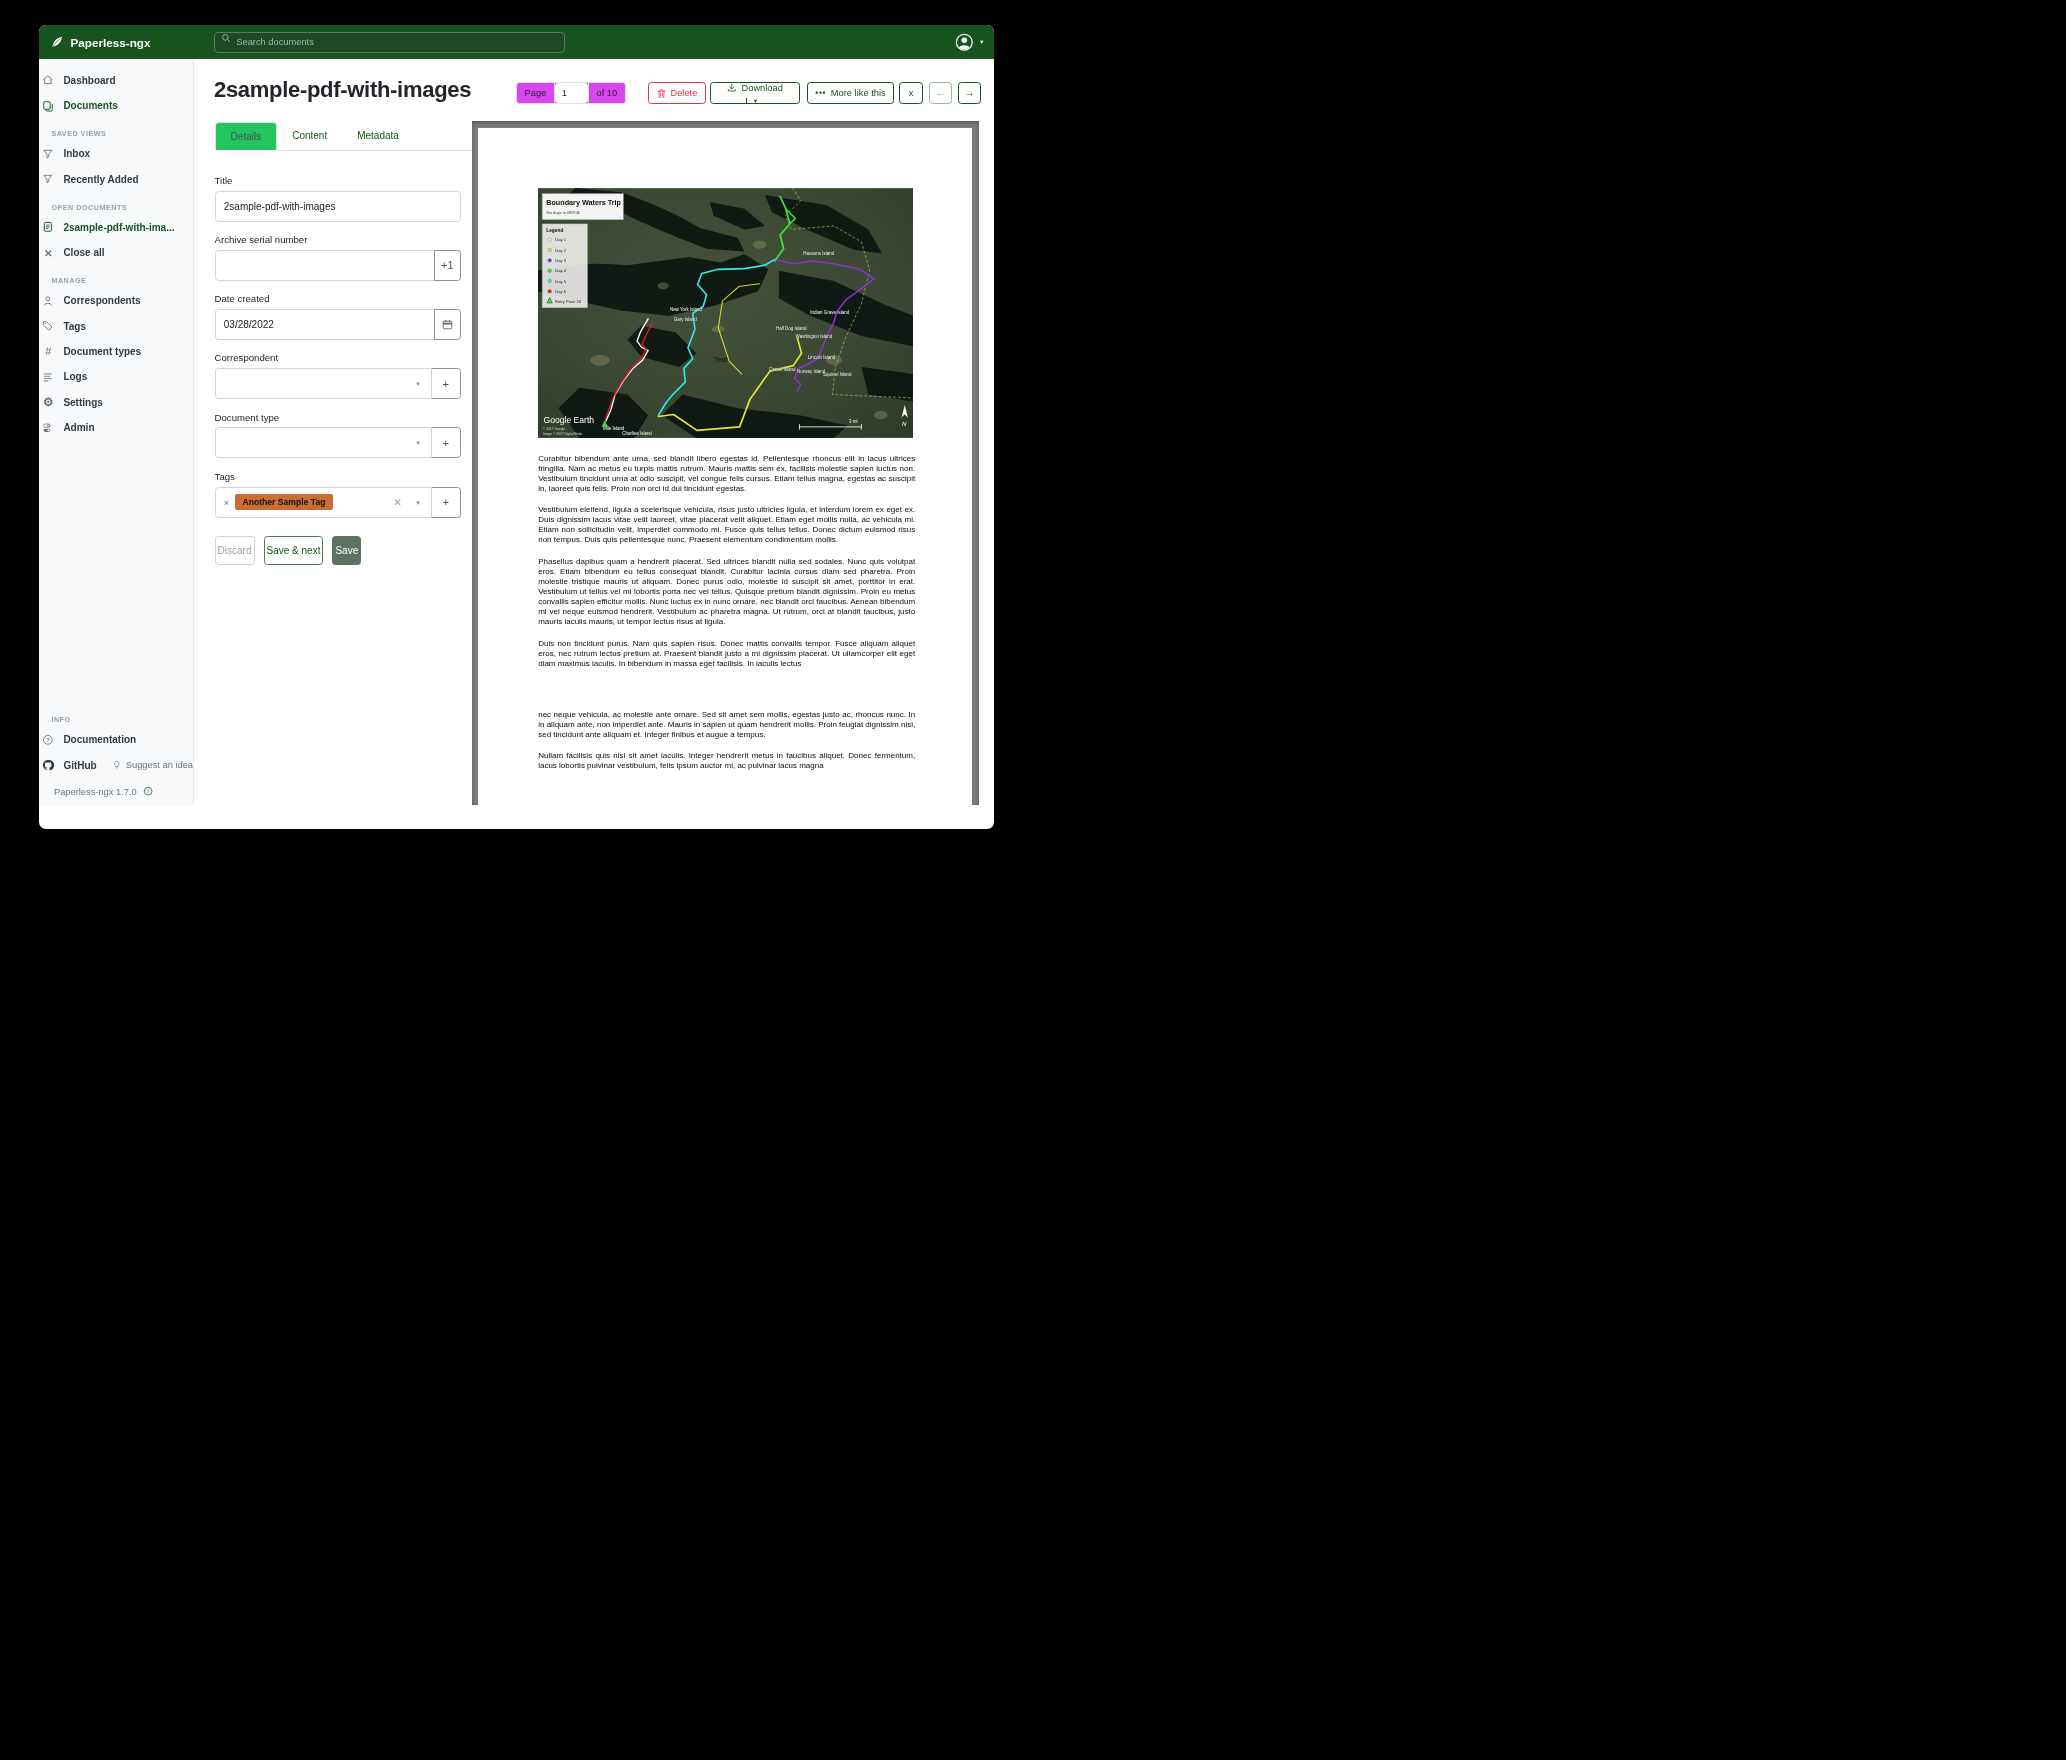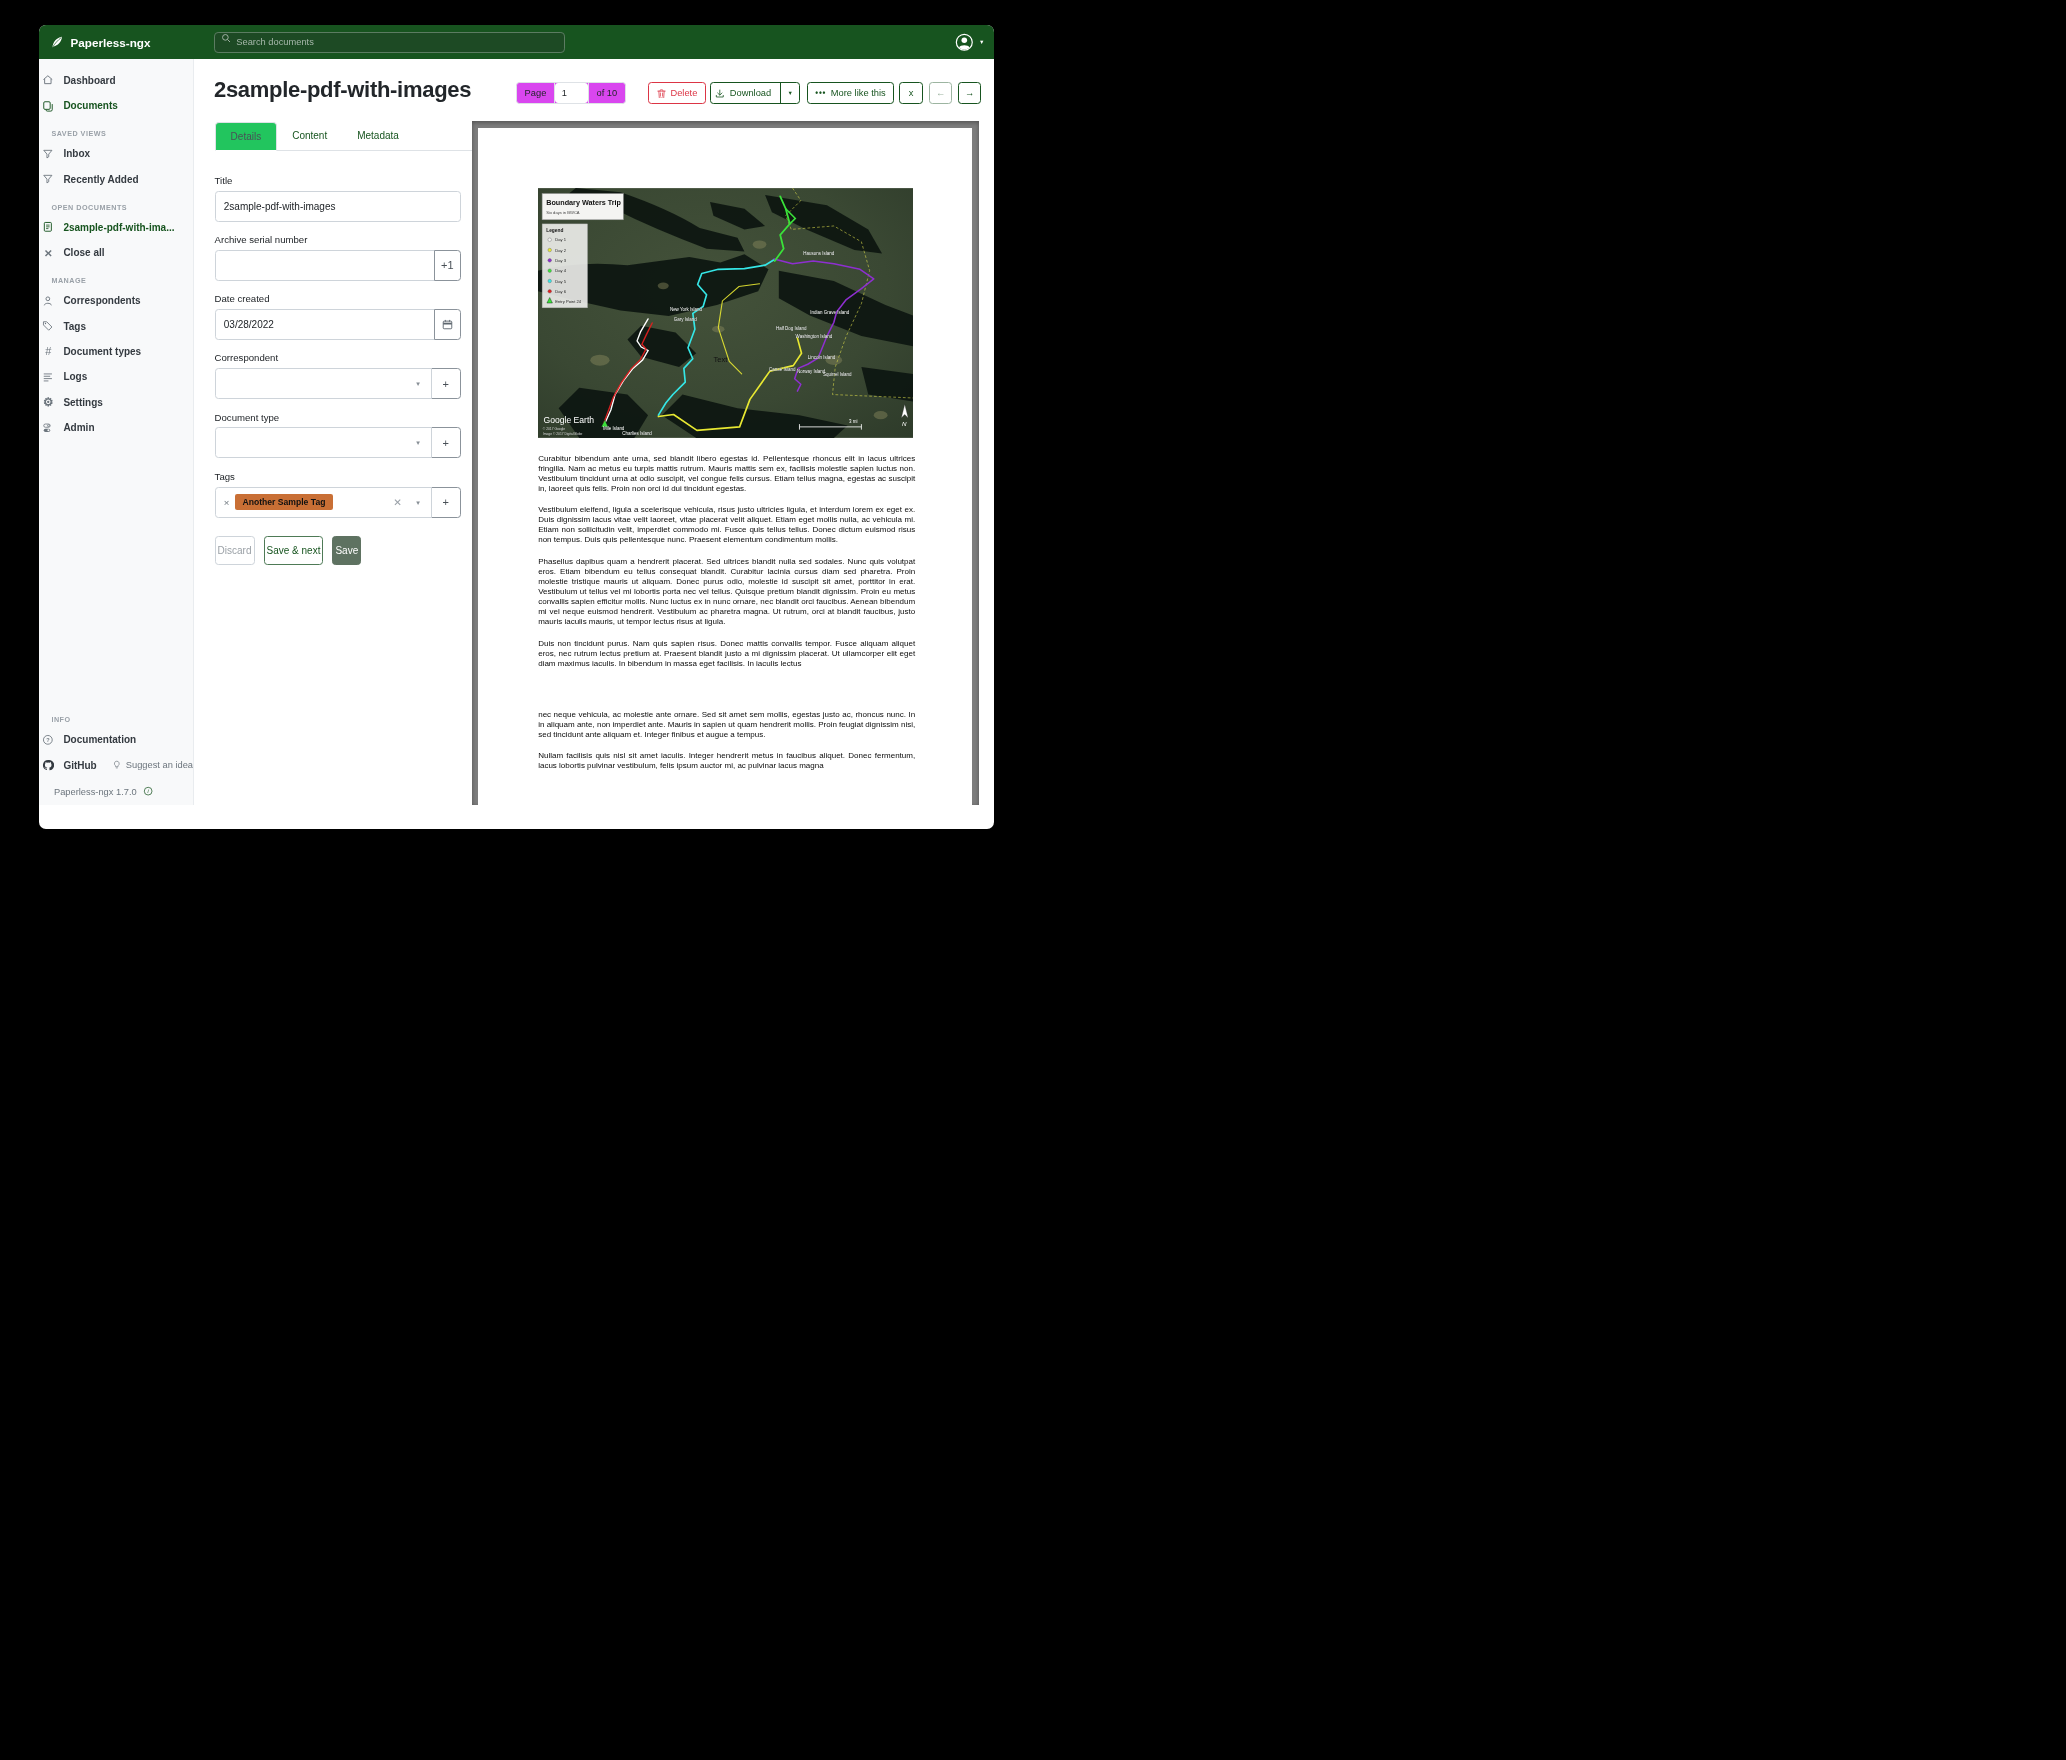--- a/index.html
+++ b/index.html
@@ -46,21 +46,21 @@
 
   .pagegroup{ position:absolute; left:322px; top:23px; height:22px; display:flex; border:0.7px solid #dee2e6; border-radius:3.4px; background:#d946ef; }
   .pg-cell{ display:flex; align-items:center; padding:0 7.6px; font-size:9.3px; color:#212529; }
   .pg-label{ border-right:0.7px solid #dee2e6; }
   .pg-input{ width:33px; border:none; outline:none; font-size:9.3px; font-family:inherit; padding:0 6.9px; color:#212529; border-radius:3.4px; }
   .pg-of{ border-left:0.7px solid #dee2e6; color:#212529; }
 
   .btn{ position:absolute; top:23px; height:22px; border-radius:3.4px; border:0.7px solid var(--accent); background:#fff;
         color:var(--accent); font-size:9.3px; display:flex; align-items:center; justify-content:center; gap:4.8px; cursor:pointer; font-family:inherit; }
   .btn-delete{ left:454px; width:58px; border-color:var(--danger); color:var(--danger); }
-  .btn-download{ left:516px; width:90px; padding:0; }
+  .btn-download{ left:516px; width:90px; padding:0;flex-direction:column; }
   .dl-main{ flex:1; display:flex; align-items:center; justify-content:center; gap:4.8px; height:100%; }
   .dl-caret{ width:18.6px; height:100%; border-left:0.7px solid var(--accent); display:flex; align-items:center; justify-content:center; font-size:5.5px; }
   .btn-more{ left:613px; width:87px; }
   .btn-x{ left:705px; width:24px; }
   .btn-prev{ left:735px; width:23.4px; border-color:#9db5a1; color:#9db5a1; }
   .btn-next{ left:764px; width:23.4px; }
   .dots{ letter-spacing:0.7px; font-weight:bold; font-size:8.2px; }
 
   
   .tabs{ position:absolute; left:20.6px; top:63px; width:269px; display:flex; border-bottom:0.7px solid #dee2e6; }

